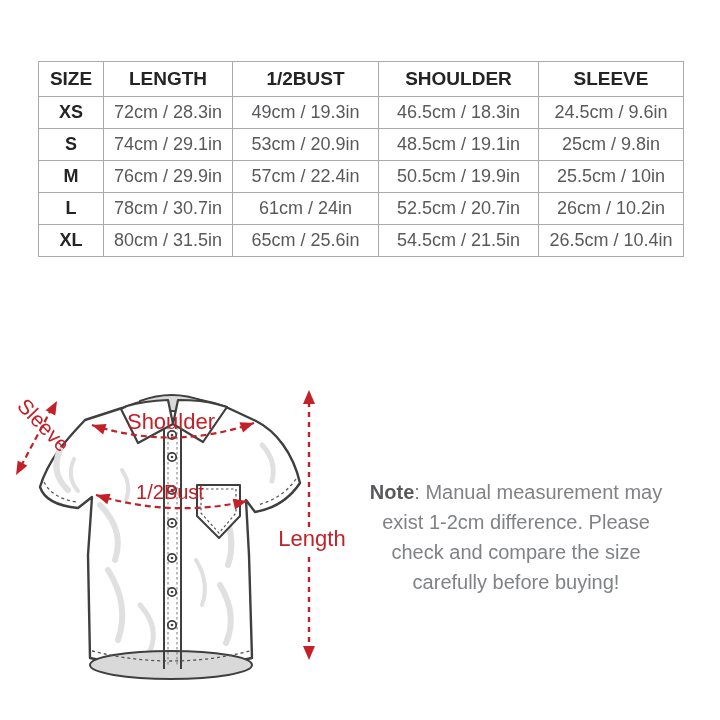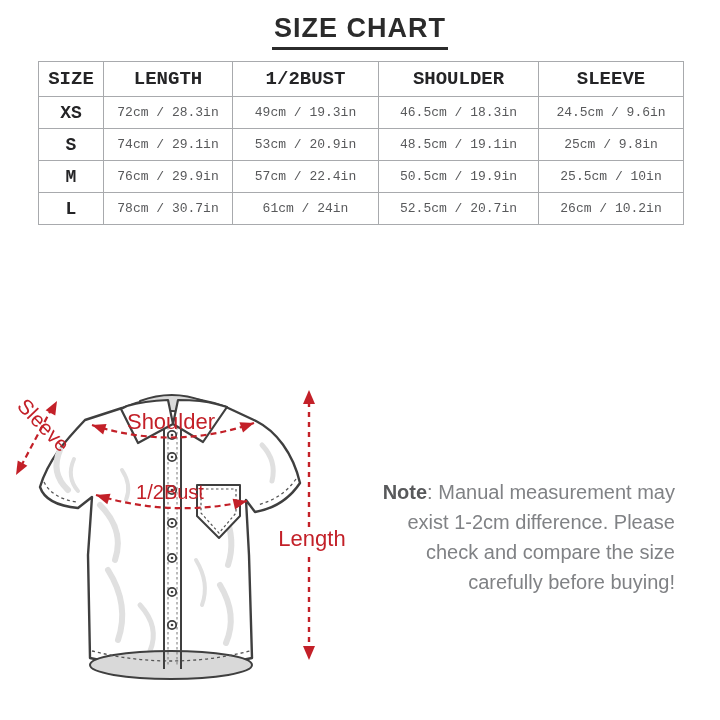--- a/index.html
+++ b/index.html
@@ -13,46 +13,43 @@
     display:inline-block; font-size:27px; font-weight:bold; letter-spacing:1px;
     color:#2b2b2b; border-bottom:3px solid #2b2b2b; padding:0 2px 3px 2px;
   }
   
   table.size-table {
     position:absolute; left:38px; top:61px; width:645px;
     border-collapse:collapse; table-layout:fixed;
   }
   .size-table th, .size-table td {
     border:1px solid #a8aaad; text-align:center; vertical-align:middle;
-    padding:0; overflow:hidden; white-space:nowrap;font-family:Liberation Mono, monospace;
+    padding:0; overflow:hidden; white-space:nowrap;
   }
   .size-table thead th { height:34px; font-size:19px; font-weight:bold; color:#242426; }
   .size-table tbody tr { height:32px; }
   .size-table tbody th { font-size:18px; font-weight:bold; color:#242426; }
-  .size-table tbody td { font-size:13px; font-weight:normal; color:#58595b; }
+  .size-table tbody td { font-size:18px; font-weight:normal; color:#58595b; }
   col.c-size{width:65px;} col.c-len{width:129px;} col.c-bust{width:146px;}
   col.c-shou{width:160px;} col.c-slv{width:145px;}
   
   .diagram-svg { position:absolute; left:0; top:355px; width:720px; height:365px; }
   .red-label { font-family:"Liberation Sans", sans-serif; fill:#c32028; }
   
   .note {
     position:absolute; left:357px; top:477px; width:318px;
-    font-size:20px; line-height:30px; color:#808285; text-align:right;
+    font-size:20px; line-height:30px; color:#808285; text-align:center;
   }
   .note b { color:#58595b; font-weight:bold; }
 </style>
 </head>
 <body>
 
 <div class="page">
 
-  <div class="title-wrap">
-    <span class="title-text">SIZE CHART</span>
-  </div>
 
   <table class="size-table">
     <colgroup>
       <col class="c-size">
         <col class="c-len">
         <col class="c-bust">
         <col class="c-shou">
         <col class="c-slv">
     </colgroup>
     <thead>
@@ -85,20 +82,27 @@
         <td>57cm / 22.4in</td>
         <td>50.5cm / 19.9in</td>
         <td>25.5cm / 10in</td>
       </tr>
       <tr>
         <th>L</th>
         <td>78cm / 30.7in</td>
         <td>61cm / 24in</td>
         <td>52.5cm / 20.7in</td>
         <td>26cm / 10.2in</td>
+      </tr>
+      <tr>
+        <th>XL</th>
+        <td>80cm / 31.5in</td>
+        <td>65cm / 25.6in</td>
+        <td>54.5cm / 21.5in</td>
+        <td>26.5cm / 10.4in</td>
       </tr>
     </tbody>
   </table>
 
   <svg class="diagram-svg" viewBox="0 0 720 365">
 
     <g>
       <path d="M122,53 L85,65 C66,85 48,105 40,132 Q46,150 78,153 L92,142 L88,200 L90,303
            Q171,322 252,303 L249,200 L246,145 L255,157 Q284,152 300,128
            C293,98 276,76 256,66 L226,52 Q172,33 122,53 Z" fill="#ffffff" stroke="#3f3f3f" stroke-width="2.4" stroke-linejoin="round"></path>

